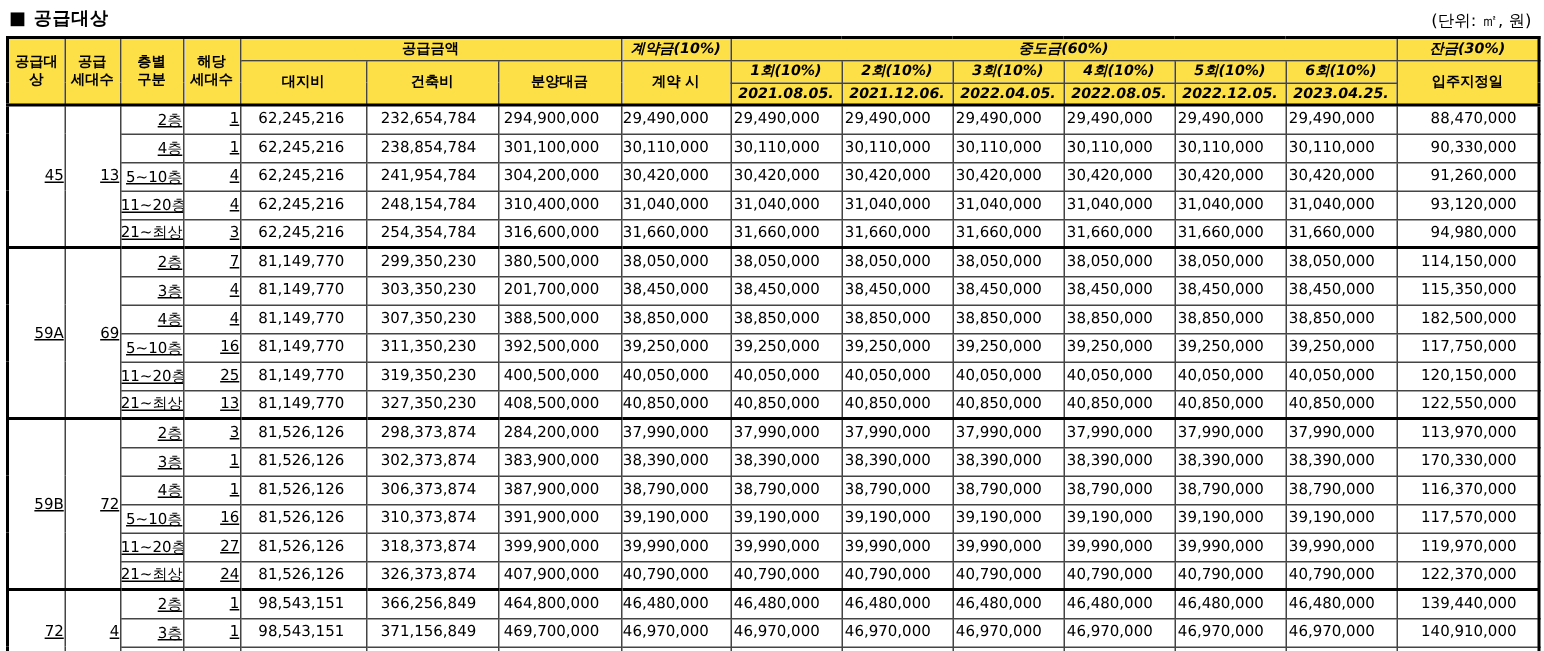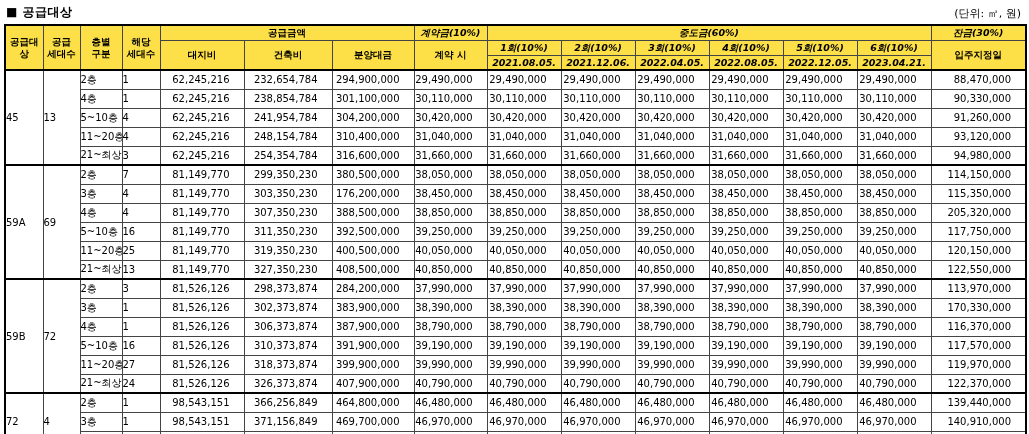--- a/index.html
+++ b/index.html
@@ -41,21 +41,21 @@
     padding: 1px 0;
     height: 15px;
   }
   .supply thead { border-bottom: 2px solid #000; }
   .supply td {
     font-size: 10px;
     height: 19px;
     vertical-align: middle;
     white-space: nowrap;
   }
-  .ctr { text-align: left; }
+  .ctr { text-align: right; text-decoration: underline; }
   .num { text-align: right; padding-right: 14px; }
   .italic { font-style: italic; margin-left: 12px; }
   .date-th { font-size: 9px; }
   tr.group-start td { border-top: 2px solid #000; }
 </style>
 </head>
 <body>
 
 <div class="topbar">
   <div class="title">
@@ -109,21 +109,21 @@
       <th class="italic">5회(10%)</th>
       <th class="italic">6회(10%)</th>
       <th rowspan="2">입주지정일</th>
     </tr>
     <tr>
       <th class="italic date-th">2021.08.05.</th>
       <th class="italic date-th">2021.12.06.</th>
       <th class="italic date-th">2022.04.05.</th>
       <th class="italic date-th">2022.08.05.</th>
       <th class="italic date-th">2022.12.05.</th>
-      <th class="italic date-th">2023.04.21.</th>
+      <th class="italic date-th">2023.04.25.</th>
     </tr>
   </thead>
   <tbody>
       <tr>
         <td class="ctr" rowspan="5">45</td>
         <td class="ctr" rowspan="5">13</td>
         <td class="ctr">2층</td>
         <td class="ctr">1</td>
         <td class="num">62,245,216</td>
         <td class="num">232,654,784</td>
@@ -212,21 +212,21 @@
         <td class="num">38,050,000</td>
         <td class="num">38,050,000</td>
         <td class="num">38,050,000</td>
         <td class="num">114,150,000</td>
       </tr>
       <tr>
         <td class="ctr">3층</td>
         <td class="ctr">4</td>
         <td class="num">81,149,770</td>
         <td class="num">303,350,230</td>
-        <td class="num">176,200,000</td>
+        <td class="num">201,700,000</td>
         <td class="num">38,450,000</td>
         <td class="num">38,450,000</td>
         <td class="num">38,450,000</td>
         <td class="num">38,450,000</td>
         <td class="num">38,450,000</td>
         <td class="num">38,450,000</td>
         <td class="num">38,450,000</td>
         <td class="num">115,350,000</td>
       </tr>
       <tr>
@@ -235,21 +235,21 @@
         <td class="num">81,149,770</td>
         <td class="num">307,350,230</td>
         <td class="num">388,500,000</td>
         <td class="num">38,850,000</td>
         <td class="num">38,850,000</td>
         <td class="num">38,850,000</td>
         <td class="num">38,850,000</td>
         <td class="num">38,850,000</td>
         <td class="num">38,850,000</td>
         <td class="num">38,850,000</td>
-        <td class="num">205,320,000</td>
+        <td class="num">182,500,000</td>
       </tr>
       <tr>
         <td class="ctr">5~10층</td>
         <td class="ctr">16</td>
         <td class="num">81,149,770</td>
         <td class="num">311,350,230</td>
         <td class="num">392,500,000</td>
         <td class="num">39,250,000</td>
         <td class="num">39,250,000</td>
         <td class="num">39,250,000</td>

